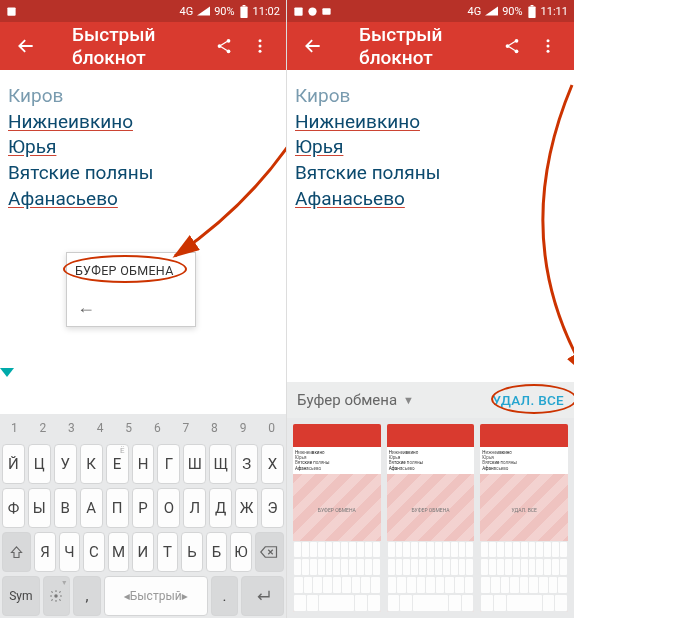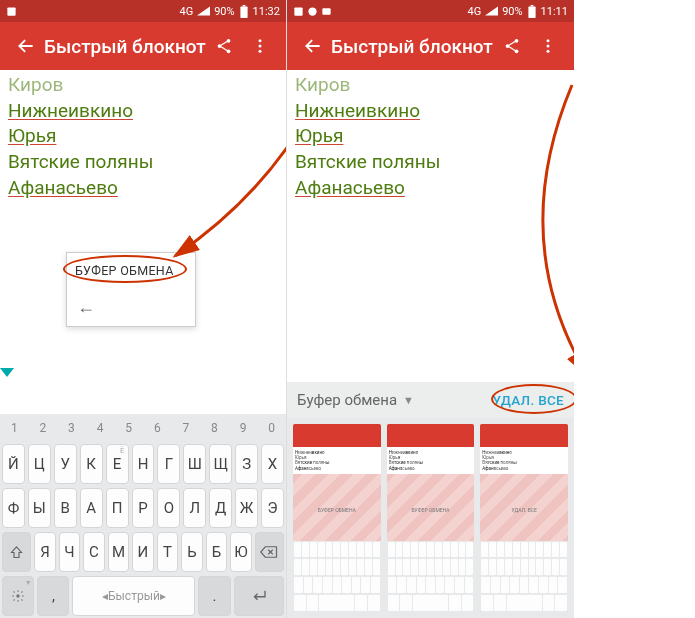--- a/index.html
+++ b/index.html
@@ -2,23 +2,23 @@
 <html><head>
 <meta charset="utf-8">
 <style>
   * { box-sizing: border-box; margin: 0; padding: 0; }
   body { font-family: Roboto, Arial, sans-serif; background: #fff; width: 695px; height: 618px; overflow: hidden; display: flex; }
   .screen { width: 287px; height: 618px; position: relative; background: #fff; overflow: hidden; }
   .screen.left { border-right: 1px solid #ddd; }
   .status-bar { height: 22px; background: #b73128; color: #fff; font-size: 11px; display: flex; justify-content: flex-end; align-items: center; padding: 0 6px; gap: 4px; }
   .status-icons-left { position: absolute; left: 6px; display: flex; gap: 3px; }
   .app-bar { height: 48px; background: #d93a2f; color: #fff; display: flex; align-items: center; padding: 0 8px; }
-  .app-bar .title { font-size: 19px; font-weight: 500; flex: 1; }
+  .app-bar .title { font-size: 19px; font-weight: 500; margin-left: 28px; flex: 1; }
   .icon-btn { width: 36px; height: 36px; display: flex; align-items: center; justify-content: center; cursor: pointer; }
-  .note-area { padding: 2px 8px; background: #fff; font-size: 19px; line-height: 1.35; color: #4d7c0f; }
+  .note-area { padding: 13px 8px; background: #fff; font-size: 19px; line-height: 1.35; color: #0c4a6e; }
   .note-area span { text-decoration: underline; text-decoration-color: #c43; text-underline-offset: 2px; }
   .note-area span.nound { text-decoration: none; }
   .popup { position: absolute; left: 66px; top: 252px; width: 130px; background: #fff; border: 1px solid #ccc; box-shadow: 0 2px 6px rgba(0,0,0,0.15); }
   .popup-item { padding: 10px 8px; font-size: 12.5px; color: #333; letter-spacing: 0.3px; position: relative; }
   .popup-back { padding: 8px 10px; color: #666; font-size: 18px; }
   .ellipse-red { position: absolute; border: 2.5px solid #c30; border-radius: 50%; pointer-events: none; }
   .arrow-svg { position: absolute; pointer-events: none; }
   .keyboard { position: absolute; bottom: 0; left: 0; width: 100%; background: #e8e9ea; }
   .kb-num { display: flex; height: 28px; }
   .kb-num span { flex: 1; text-align: center; font-size: 12px; color: #888; line-height: 28px; }
@@ -55,21 +55,21 @@
     </span>
     <span>4G</span>
     <svg width="13" height="10" viewBox="0 0 20 14">
         <path d="M0 14 L20 14 L20 0 Z" fill="#fff"></path>
       </svg>
     <span>90%</span>
     <svg width="10" height="13" viewBox="0 0 12 18">
         <rect x="1" y="2" width="10" height="16" rx="1" fill="#fff"></rect>
         <rect x="4" y="0" width="4" height="2" fill="#fff"></rect>
       </svg>
-    <span>11:32</span>
+    <span>11:02</span>
   </div>
 
   <div class="app-bar">
     <div class="icon-btn">
       <svg width="20" height="20" viewBox="0 0 24 24" fill="none" stroke="#fff" stroke-width="2.2">
           <path d="M20 12H4M11 5l-7 7 7 7"></path>
         </svg>
     </div>
     <div class="title">Быстрый блокнот</div>
     <div class="icon-btn">
@@ -174,20 +174,21 @@
         <div class="key">Б</div>
         <div class="key">Ю</div>
       <div class="key gray wide">
           <svg width="18" height="12" viewBox="0 0 24 16" fill="none" stroke="#666" stroke-width="1.6">
             <path d="M7 1 H22 V15 H7 L1 8 Z"></path>
             <path d="M11 5 L17 11 M17 5 L11 11"></path>
           </svg>
         </div>
     </div>
     <div class="kb-row">
+      <div class="key gray wide" style="font-size:12px">Sym</div>
       <div class="key gray">
           <svg width="14" height="14" viewBox="0 0 24 24" fill="#777">
             <circle cx="12" cy="12" r="3"></circle>
             <path d="M12 2v3M12 19v3M4.2 4.2l2 2M17.8 17.8l2 2M2 12h3M19 12h3M4.2 19.8l2-2M17.8 6.2l2-2" stroke="#777" stroke-width="1.8"></path>
           </svg>
           <span class="kb-sub">▾</span>
         </div>
       <div class="key gray">,</div>
       <div class="key space">◂ <span>Быстрый</span> ▸</div>
       <div class="key gray">.</div>

